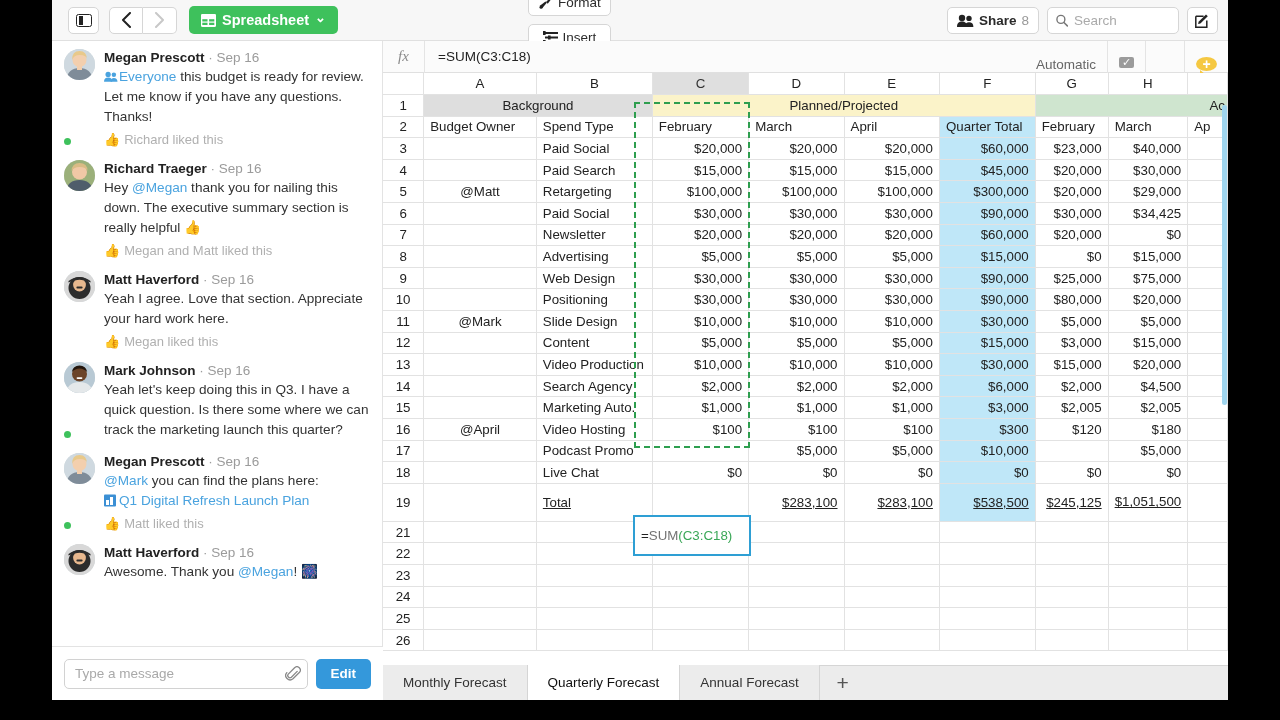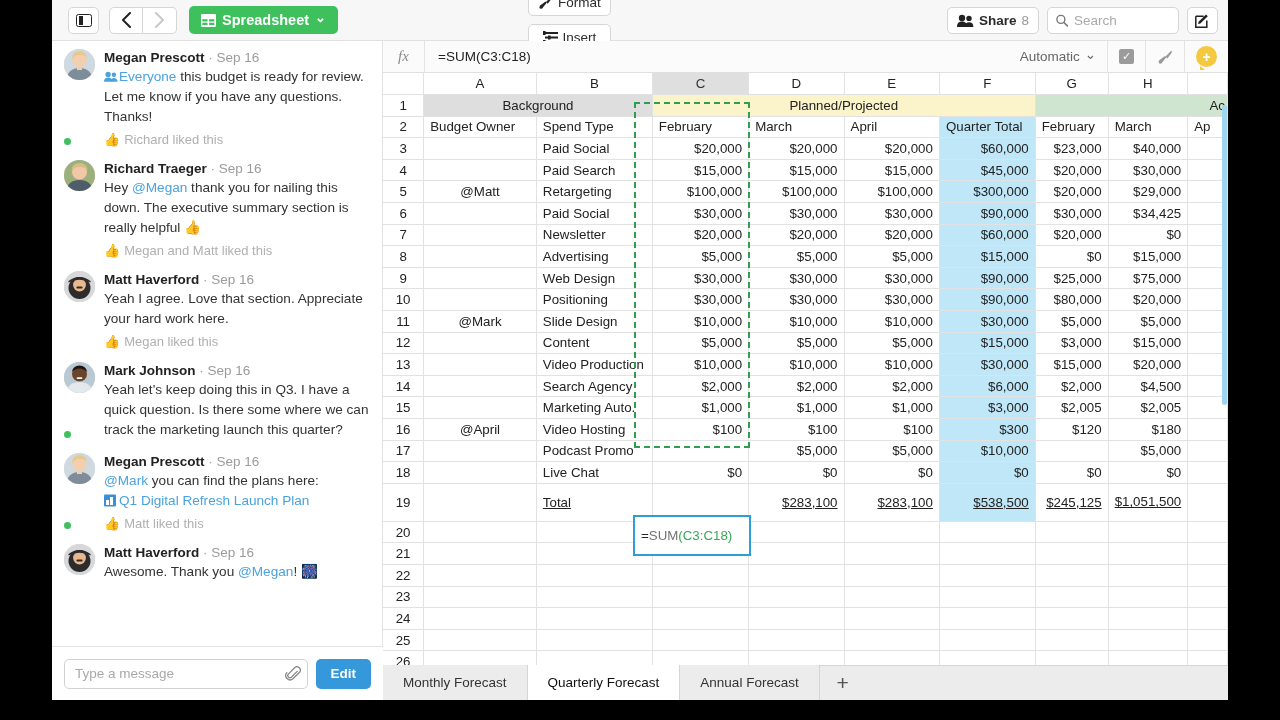--- a/index.html
+++ b/index.html
@@ -111,22 +111,22 @@
     display: flex; align-items: center;
   }
   .fx {
     width: 41px; text-align: center; font-style: italic; font-size: 15px;
     color: #8a8a8a; font-family: "Liberation Serif", serif;
   }
   .fdiv { width: 1px; height: 32px; background: #e4e4e4; }
   .fval { padding-left: 13px; font-size: 13.5px; color: #222; flex: 1 1 auto; }
   .fright { display: flex; align-items: center; height: 32px; }
   .fr-cell {
-    display: flex; align-items: center; justify-content: center;
-    height: 32px; padding: 16px 11px; font-size: 13.5px; color: #666; cursor: pointer;
+    display: flex; align-items: center; justify-content: space-between;
+    height: 32px; padding: 16px 11px; font-size: 13.5px; color: #666; cursor: pointer; flex-direction: column;
   }
   .chk {
     width: 15px; height: 15px; background: #9b9b9b; border-radius: 2px;
     color: #fff; font-size: 11px; display: flex; align-items: center;
     justify-content: center; line-height: 1;
   }
   .badge-add {
     width: 21px; height: 21px; border-radius: 50%; background: #f5c842;
     display: flex; align-items: center; justify-content: center;
     color: #fff; font-size: 14px; font-weight: bold; line-height: 1;
@@ -749,32 +749,20 @@
           <td class="c-right tot">$283,100</td>
           <td class="c-right tot qcol">$538,500</td>
           <td class="c-right tot">$245,125</td>
           <td class="c-right tot wrapcell">$1,051,500</td>
           <td></td>
         </tr>
 
         </tbody>
           <tbody id="emptybody">
             <tr>
-              <td class="rowhdr">20</td>
-              <td></td>
-              <td></td>
-              <td></td>
-              <td></td>
-              <td></td>
-              <td></td>
-              <td></td>
-              <td></td>
-              <td></td>
-            </tr>
-            <tr>
               <td class="rowhdr">21</td>
               <td></td>
               <td></td>
               <td></td>
               <td></td>
               <td></td>
               <td></td>
               <td></td>
               <td></td>
               <td></td>

